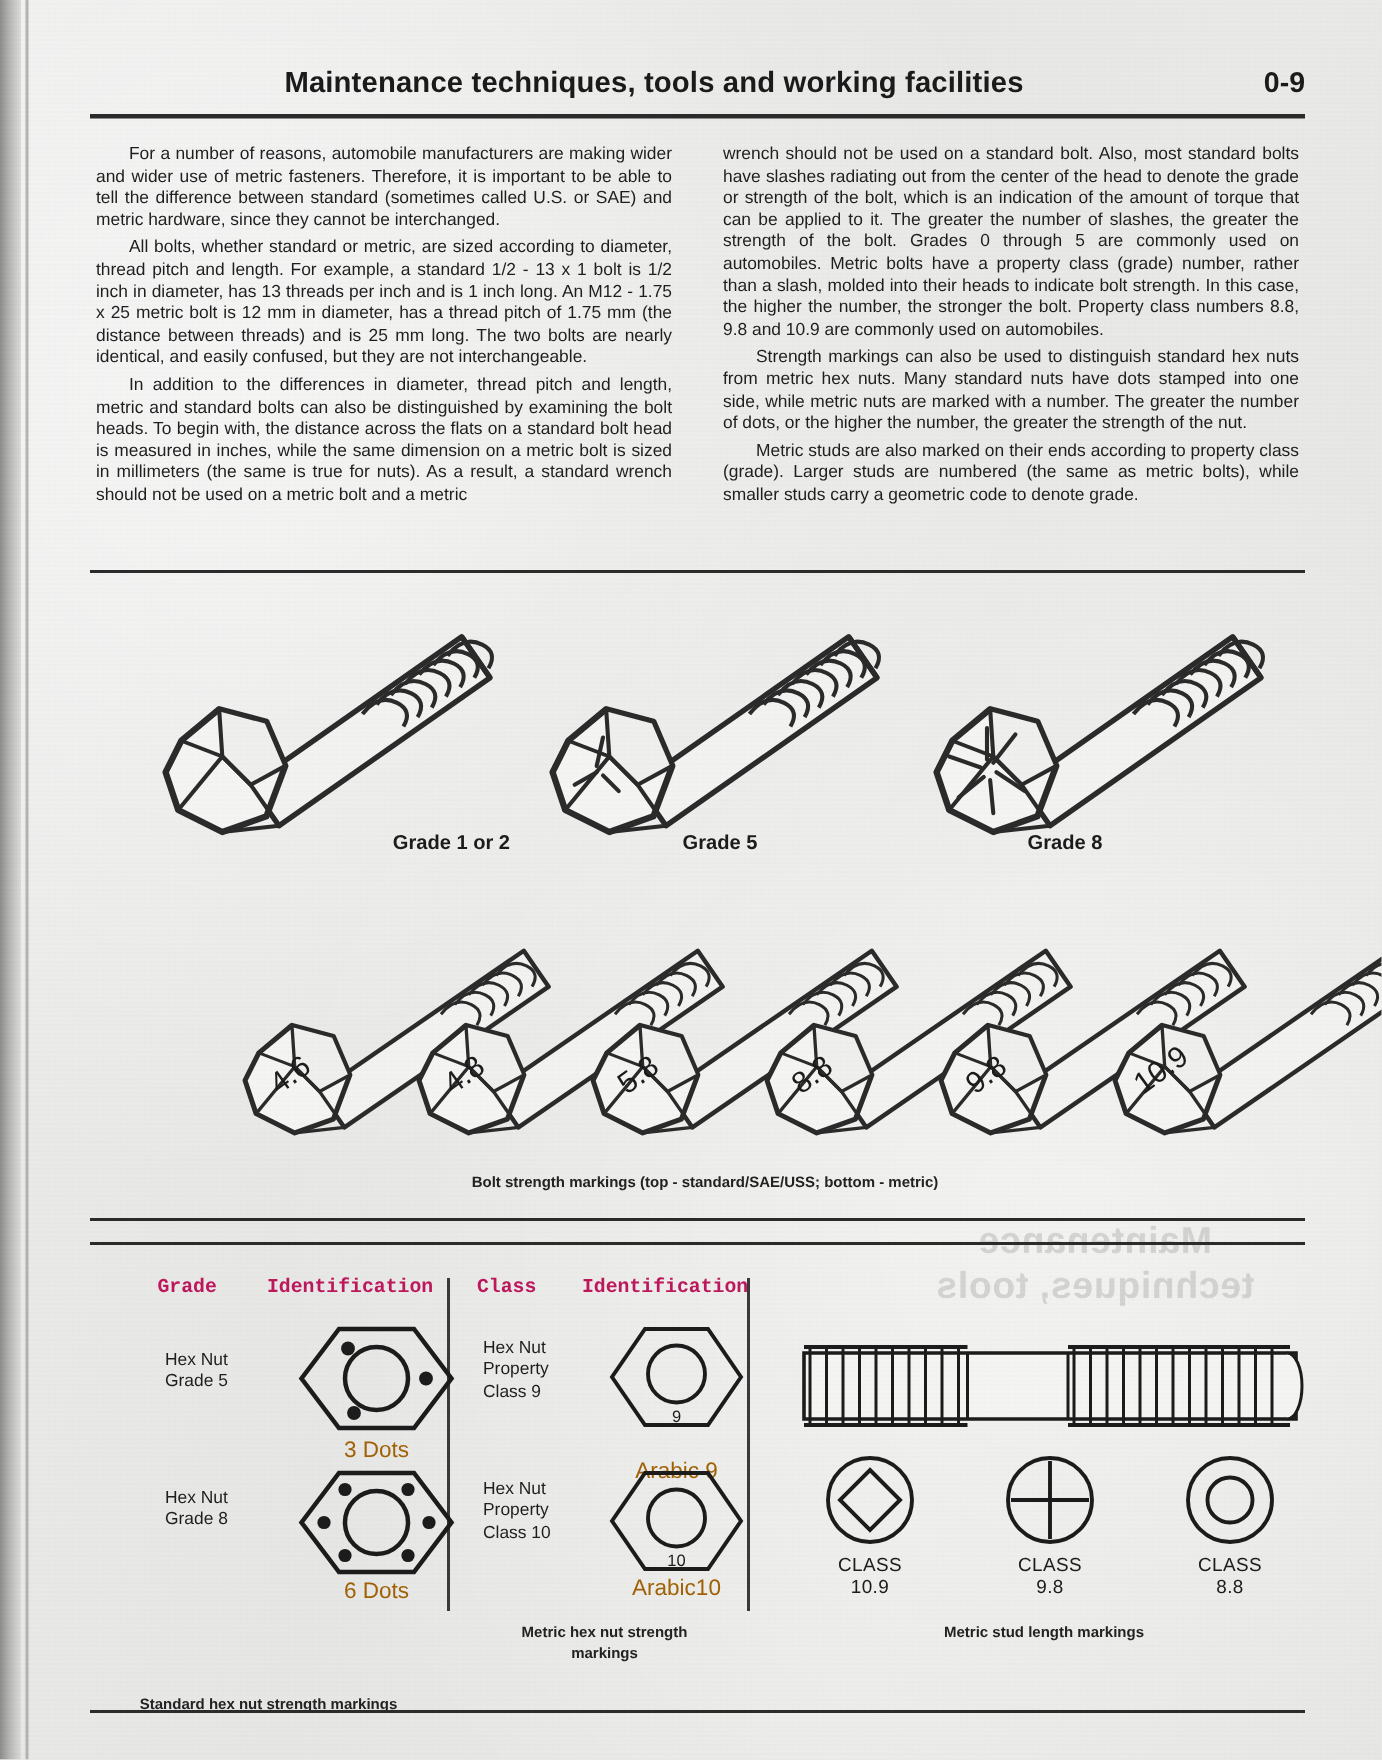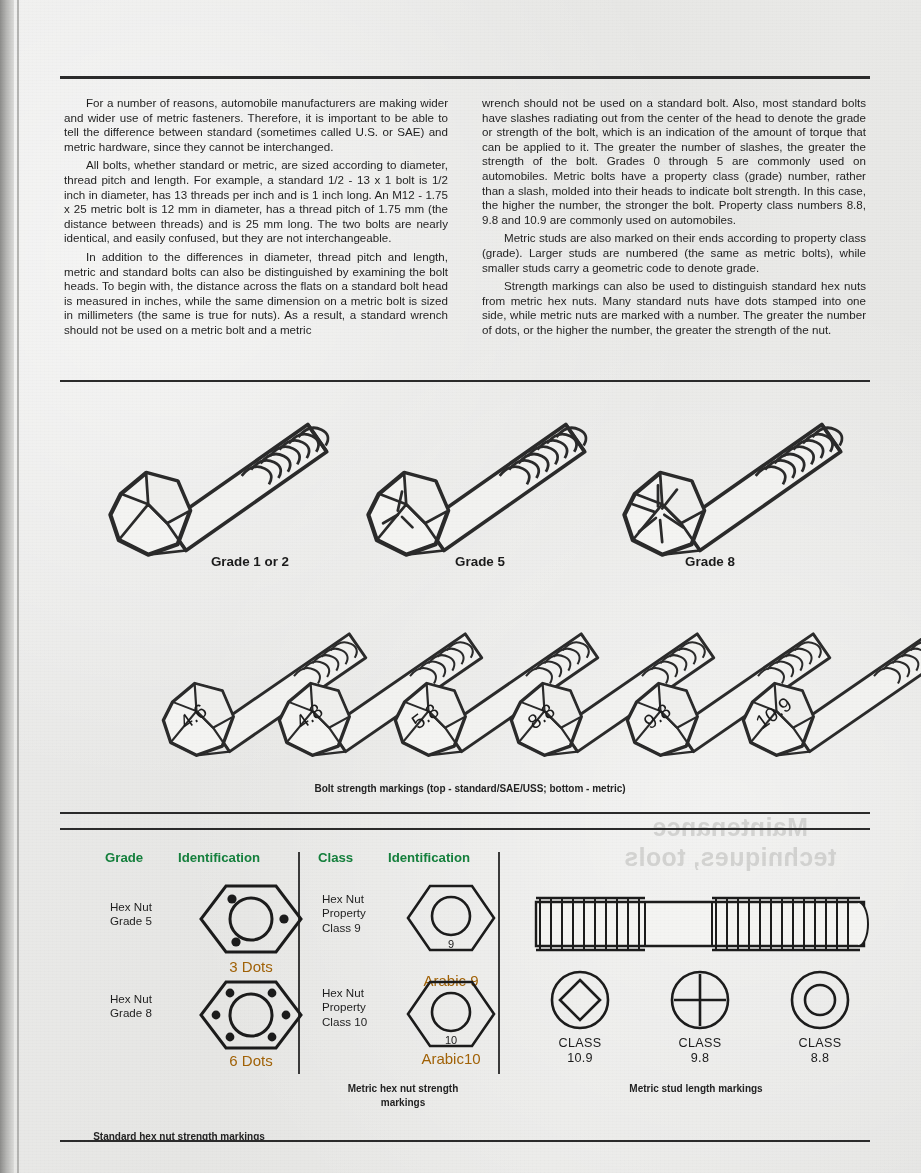--- a/index.html
+++ b/index.html
@@ -54,47 +54,51 @@
   .cap{position:absolute;font-size:10px;font-weight:bold;text-align:center;color:#232323;line-height:14px;}
   .lbl-bold{position:absolute;font-size:13.4px;font-weight:bold;text-align:center;color:#1c1c1c;}
 
   
   .ghost{position:absolute;color:#c9c9c7;font-weight:bold;font-size:25px;line-height:30px;
     transform:scaleX(-1);opacity:.75;text-align:center;pointer-events:none;letter-spacing:.4px;}
 
   
   .panel{position:absolute;}
   .vsep{position:absolute;width:2px;background:#3a3a3a;}
-  .tbl-head{position:absolute;font-size:13.2px;font-weight:bold;color:#15803d;}
+  .tbl-head{position:absolute;font-size:13.2px;font-weight:bold;color:#be185d;font-family:Liberation Mono, monospace;}
   .tbl-lab{position:absolute;font-size:11.6px;line-height:14.4px;color:#1f1f1f;}
   .tbl-sub{position:absolute;font-size:15px;color:#a16207;text-align:center;}
   .cls-lab{position:absolute;font-size:12.6px;text-align:center;line-height:15px;color:#1c1c1c;letter-spacing:.3px;}
   svg{display:block;overflow:visible;}
 </style>
 </head>
 <body>
 
 <div class="page"></div>
 <div class="gutter"></div>
 <div class="gutter-line"></div>
 
 <div class="content">
 
+  <div class="hdr">
+    <div class="hdr-title">Maintenance techniques, tools and working facilities</div>
+    <div class="hdr-page">0-9</div>
+  </div>
   <div class="rule rule-hdr"></div>
 
   <div class="col col-l">
     <p>For a number of reasons, automobile manufacturers are making wider and wider use of metric fasteners. Therefore, it is important to be able to tell the difference between standard (sometimes called U.S. or SAE) and metric hardware, since they cannot be interchanged.</p>
     <p>All bolts, whether standard or metric, are sized according to diameter, thread pitch and length. For example, a standard 1/2 - 13 x 1 bolt is 1/2 inch in diameter, has 13 threads per inch and is 1 inch long. An M12 - 1.75 x 25 metric bolt is 12 mm in diameter, has a thread pitch of 1.75 mm (the distance between threads) and is 25 mm long. The two bolts are nearly identical, and easily confused, but they are not interchangeable.</p>
     <p>In addition to the differences in diameter, thread pitch and length, metric and standard bolts can also be distinguished by examining the bolt heads. To begin with, the distance across the flats on a standard bolt head is measured in inches, while the same dimension on a metric bolt is sized in millimeters (the same is true for nuts). As a result, a standard wrench should not be used on a metric bolt and a  metric</p>
   </div>
 
   <div class="col col-r">
     <p style="text-indent:0">wrench  should  not  be used on a standard bolt. Also, most standard bolts have slashes radiating out from the center of the head to denote the grade or strength of the bolt, which is an indication of the amount of torque that can be applied to it. The greater the number of slashes, the greater the strength of the bolt. Grades 0 through 5 are commonly used on automobiles. Metric bolts have a property class (grade) number, rather than a slash, molded into their heads to indicate bolt strength. In this case, the higher the number, the stronger the bolt. Property class numbers 8.8, 9.8 and 10.9 are commonly used on automobiles.</p>
+    <p>Strength markings can also be used to distinguish standard hex nuts from metric hex nuts. Many standard nuts have dots stamped into one side, while metric nuts are marked with a number. The greater the number of dots, or the higher the number, the greater the strength of the nut.</p>
     <p>Metric studs are also marked on their ends according to property class (grade). Larger studs are numbered (the same as metric bolts), while smaller studs carry a geometric code to denote grade.</p>
-    <p>Strength markings can also be used to distinguish standard hex nuts from metric hex nuts. Many standard nuts have dots stamped into one side, while metric nuts are marked with a number. The greater the number of dots, or the higher the number, the greater the strength of the nut.</p>
   </div>
 
   <div class="rule rule-mid1"></div>
 
   <div class="fig" style="left:60px;top:386px;width:810px;height:424px;">
     <svg width="810" height="424" viewBox="0 0 810 424">
       <defs>
 
         <g id="bolt-std">
 
@@ -234,21 +238,21 @@
           <text transform="translate(126,344) rotate(-36)" id="mk0">4.6</text>
           <text transform="translate(242,344) rotate(-36)" id="mk1">4.8</text>
           <text transform="translate(358,344) rotate(-36)" id="mk2">5.8</text>
           <text transform="translate(474,344) rotate(-36)" id="mk3">8.8</text>
           <text transform="translate(590,344) rotate(-36)" id="mk4">9.8</text>
           <text transform="translate(702,344) rotate(-36)" id="mk5">10.9</text>
         </g>
       </g>
     </svg>
 
-    <div class="lbl-bold" style="left:100px;top:168px;width:180px;">Grade 1 or 2</div>
+    <div class="lbl-bold" style="left:100px;top:168px;width:180px;text-align:right;">Grade 1 or 2</div>
     <div class="lbl-bold" style="left:330px;top:168px;width:180px;">Grade 5</div>
     <div class="lbl-bold" style="left:560px;top:168px;width:180px;">Grade 8</div>
   </div>
 
   <div class="ghost" style="left:580px;top:812px;width:300px;">
     <div>Maintenance</div>
     <div>techniques, tools</div>
   </div>
 
   <div class="cap" style="left:205px;top:782px;width:530px;">Bolt strength markings (top - standard/SAE/USS; bottom - metric)</div>

